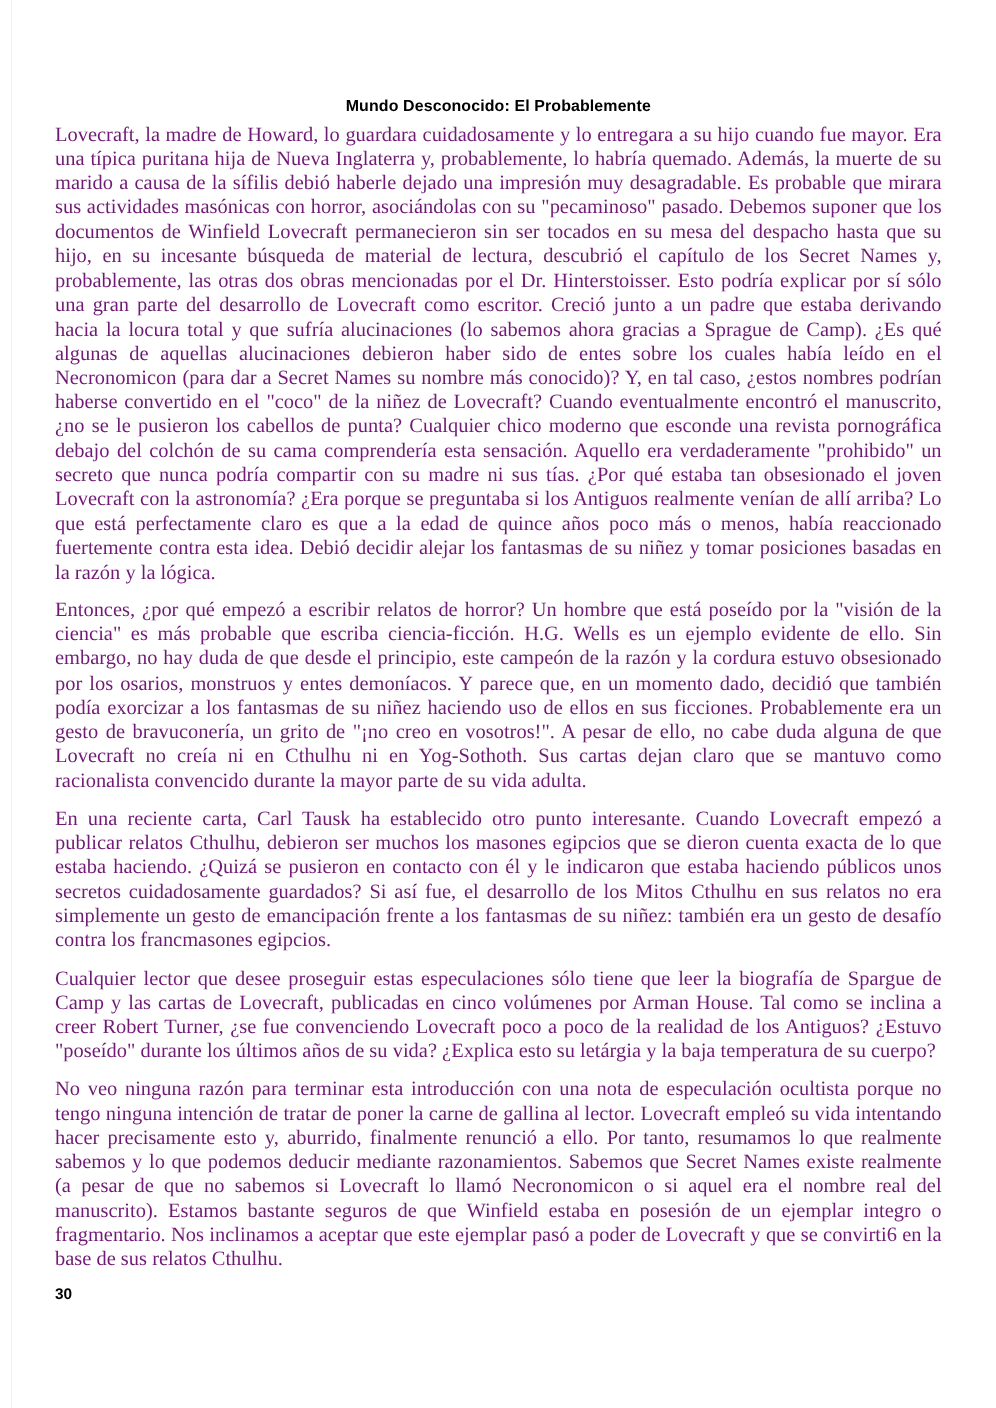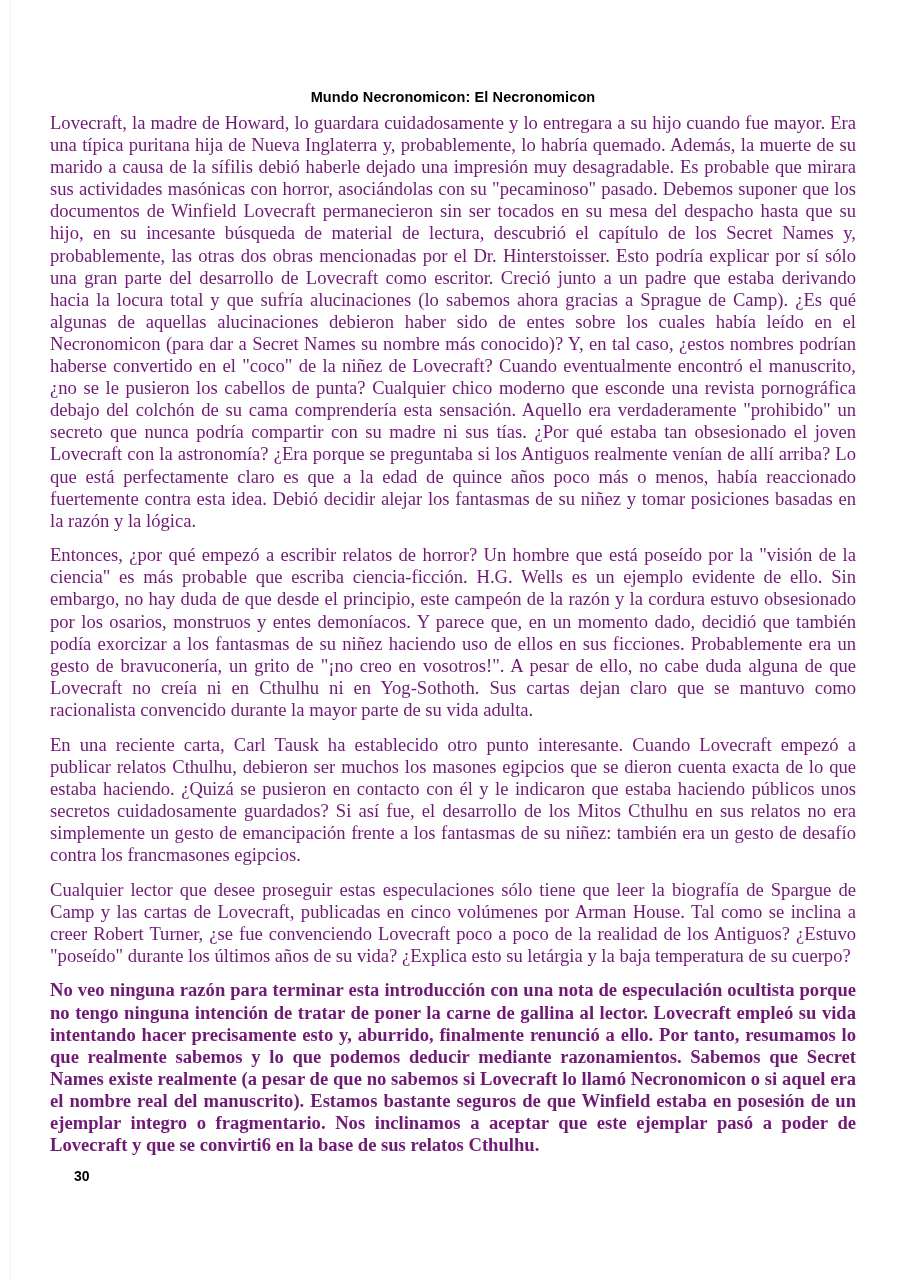--- a/index.html
+++ b/index.html
@@ -54,45 +54,43 @@
     line-height: 22.1px;
     text-align: justify;
     text-justify: inter-word;
     margin: 0 0 12.5px 0;
     color: #701a75;
     hyphens: none;
   }
 
   .para:last-of-type {
     margin-bottom: 0;
-    font-weight: bold;
   }
 
   .page-number {
     position: absolute;
     left: 50px;
     top: 1168px;
     font-family: "Liberation Sans", "DejaVu Sans", sans-serif;
     font-weight: bold;
     font-size: 14px;
     line-height: 16px;
     color: #000000;
-    margin-left: 24px;
   }
 </style>
 </head>
 <body>
 
 <div class="page">
 
   <div class="edge-rule"></div>
 
   <div class="content">
 
-    <h1 class="doc-title">Mundo Necronomicon: El Necronomicon</h1>
+    <h1 class="doc-title">Mundo Desconocido: El Probablemente</h1>
 
     <p class="para">Lovecraft, la madre de Howard, lo guardara cuidadosamente y lo entregara a su hijo cuando fue mayor. Era una típica puritana hija de Nueva Inglaterra y, probablemente, lo habría quemado. Además, la muerte de su marido a causa de la sífilis debió haberle dejado una impresión muy desagradable. Es probable que mirara sus actividades masónicas con horror, asociándolas con su "pecaminoso" pasado. Debemos suponer que los documentos de Winfield Lovecraft permanecieron sin ser tocados en su mesa del despacho hasta que su hijo, en su incesante búsqueda de material de lectura, descubrió el capítulo de los Secret Names y, probablemente, las otras dos obras mencionadas por el Dr. Hinterstoisser. Esto podría explicar por sí sólo una gran parte del desarrollo de Lovecraft como escritor. Creció junto a un padre que estaba derivando hacia la locura total y que sufría alucinaciones (lo sabemos ahora gracias a Sprague de Camp). ¿Es qué algunas de aquellas alucinaciones debieron haber sido de entes sobre los cuales había leído en el Necronomicon (para dar a Secret Names su nombre más conocido)? Y, en tal caso, ¿estos nombres podrían haberse convertido en el "coco" de la niñez de Lovecraft? Cuando eventualmente encontró el manuscrito, ¿no se le pusieron los cabellos de punta? Cualquier chico moderno que esconde una revista pornográfica debajo del colchón de su cama comprendería esta sensación. Aquello era verdaderamente "prohibido" un secreto que nunca podría compartir con su madre ni sus tías. ¿Por qué estaba tan obsesionado el joven Lovecraft con la astronomía? ¿Era porque se preguntaba si los Antiguos realmente venían de allí arriba? Lo que está perfectamente claro es que a la edad de quince años poco más o menos, había reaccionado fuertemente contra esta idea. Debió decidir alejar los fantasmas de su niñez y tomar posiciones basadas en la razón y la lógica.</p>
 
     <p class="para">Entonces, ¿por qué empezó a escribir relatos de horror? Un hombre que está poseído por la "visión de la ciencia" es más probable que escriba ciencia-ficción. H.G. Wells es un ejemplo evidente de ello. Sin embargo, no hay duda de que desde el principio, este campeón de la razón y la cordura estuvo obsesionado por los osarios, monstruos y entes demoníacos. Y parece que, en un momento dado, decidió que también podía exorcizar a los fantasmas de su niñez haciendo uso de ellos en sus ficciones. Probablemente era un gesto de bravuconería, un grito de "¡no creo en vosotros!". A pesar de ello, no cabe duda alguna de que Lovecraft no creía ni en Cthulhu ni en Yog-Sothoth. Sus cartas dejan claro que se mantuvo como racionalista convencido durante la mayor parte de su vida adulta.</p>
 
     <p class="para">En una reciente carta, Carl Tausk ha establecido otro punto interesante. Cuando Lovecraft empezó a publicar relatos Cthulhu, debieron ser muchos los masones egipcios que se dieron cuenta exacta de lo que estaba haciendo. ¿Quizá se pusieron en contacto con él y le indicaron que estaba haciendo públicos unos secretos cuidadosamente guardados? Si así fue, el desarrollo de los Mitos Cthulhu en sus relatos no era simplemente un gesto de emancipación frente a los fantasmas de su niñez: también era un gesto de desafío contra los francmasones egipcios.</p>
 
     <p class="para">Cualquier lector que desee proseguir estas especulaciones sólo tiene que leer la biografía de Spargue de Camp y las cartas de Lovecraft, publicadas en cinco volúmenes por Arman House. Tal como se inclina a creer Robert Turner, ¿se fue convenciendo Lovecraft poco a poco de la realidad de los Antiguos? ¿Estuvo "poseído" durante los últimos años de su vida? ¿Explica esto su letárgia y la baja temperatura de su cuerpo?</p>
 
     <p class="para">No veo ninguna razón para terminar esta introducción con una nota de especulación ocultista porque no tengo ninguna intención de tratar de poner la carne de gallina al lector. Lovecraft empleó su vida intentando hacer precisamente esto y, aburrido, finalmente renunció a ello. Por tanto, resumamos lo que realmente sabemos y lo que podemos deducir mediante razonamientos. Sabemos que Secret Names existe realmente (a pesar de que no sabemos si Lovecraft lo llamó Necronomicon o si aquel era el nombre real del manuscrito). Estamos bastante seguros de que Winfield estaba en posesión de un ejemplar integro o fragmentario. Nos inclinamos a aceptar que este ejemplar pasó a poder de Lovecraft y que se convirti6 en la base de sus relatos Cthulhu.</p>

